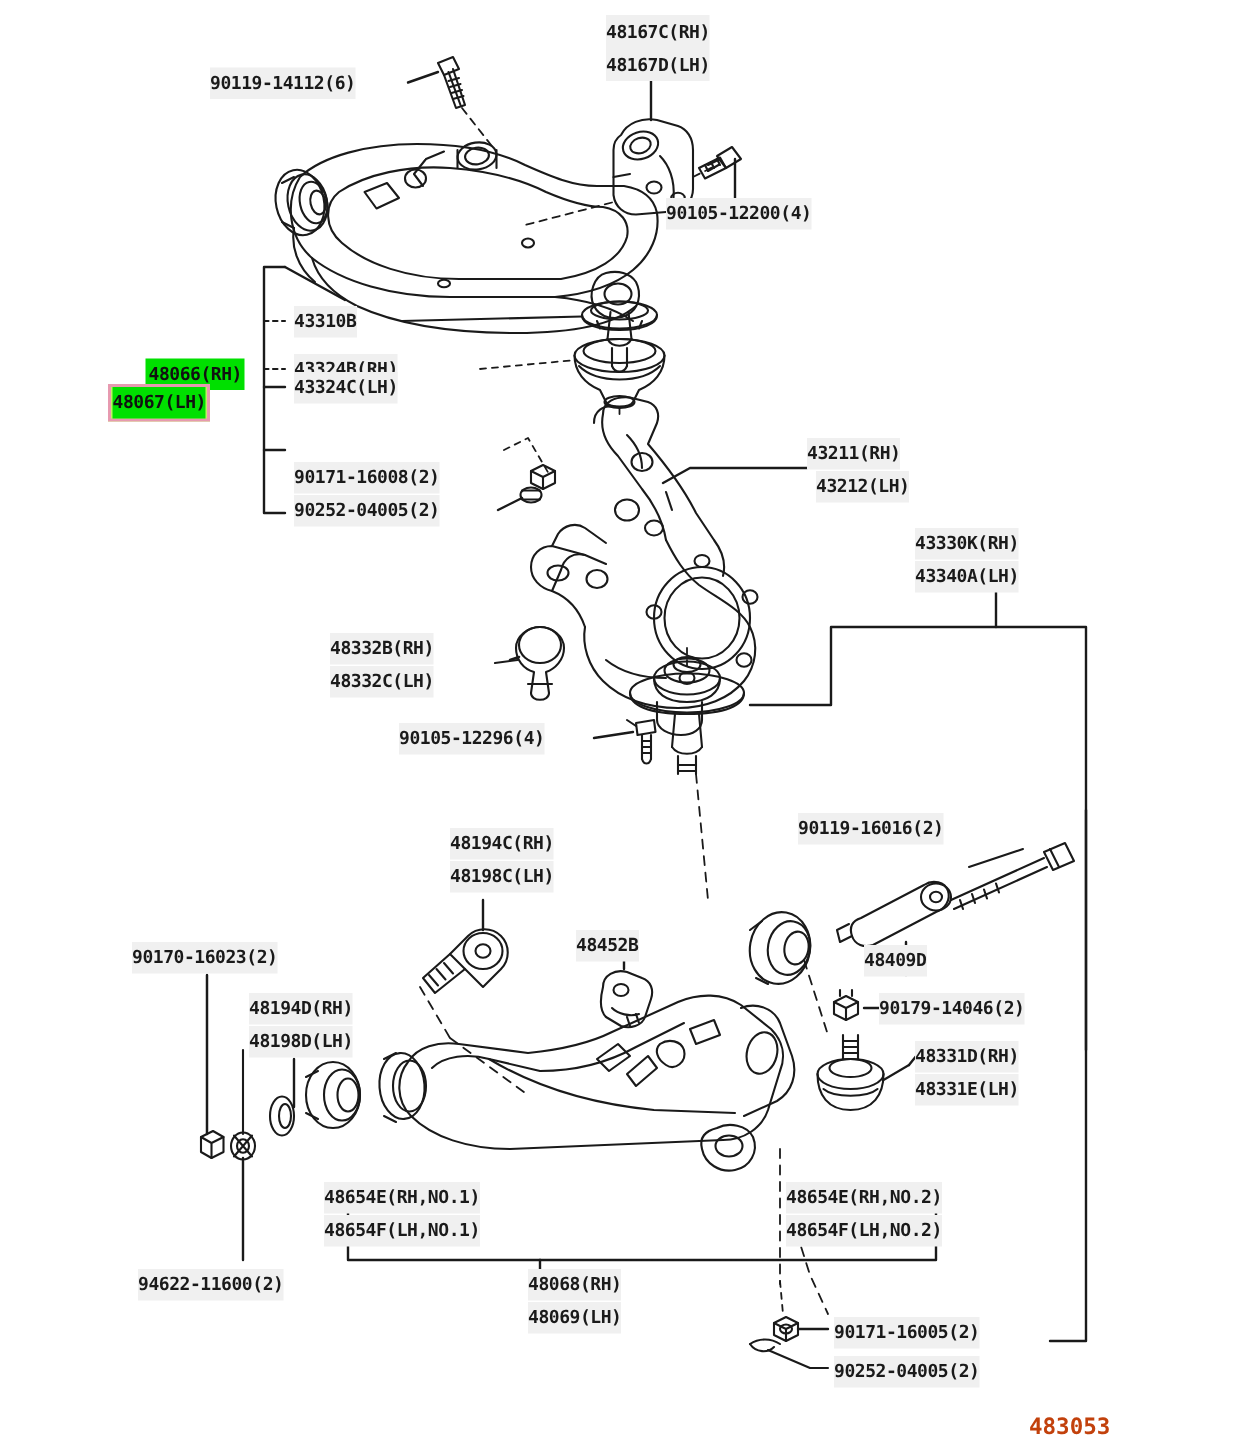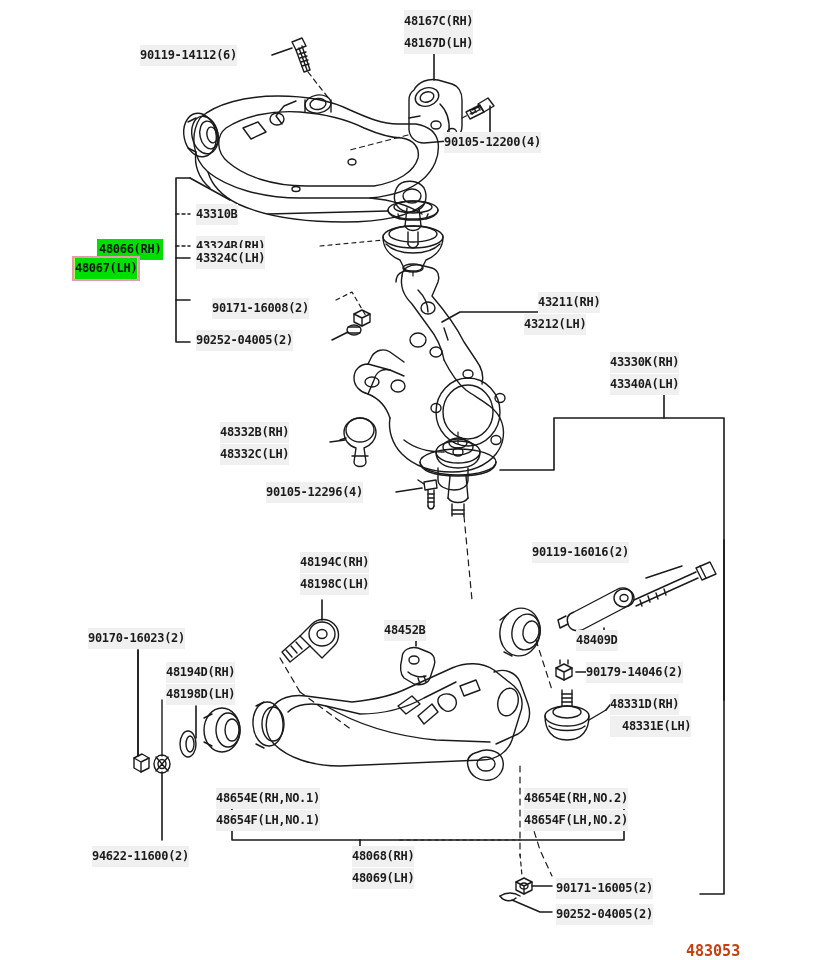--- a/index.html
+++ b/index.html
@@ -453,25 +453,25 @@
 
   <div class="lbl" style="left:196px; top:204px;">43310B</div>
   <div class="lbl" style="left:196px; top:236px;">43324B(RH)</div>
   <div class="lbl" style="left:196px; top:248px;">43324C(LH)</div>
 
   <div class="lbl hl-green" style="left:74px; top:239px; padding:0 2px;margin-left:23px;">48066(RH)</div>
   <div class="hl-box" style="position:absolute; left:72px; top:256px; padding:0 1px;">
       <span class="hl-inner lbl hl-green" style="position:static; display:block;">48067(LH)</span>
     </div>
 
-  <div class="lbl" style="left:196px; top:298px;margin-left:16px;">90171-16008(2)</div>
+  <div class="lbl" style="left:196px; top:308px;">90171-16008(2)</div>
   <div class="lbl" style="left:196px; top:330px;">90252-04005(2)</div>
 
   <div class="lbl" style="left:538px; top:292px;">43211(RH)</div>
-  <div class="lbl" style="left:524px; top:314px;text-align:right;">43212(LH)</div>
+  <div class="lbl" style="left:544px; top:314px;text-align:right;">43212(LH)</div>
 
   <div class="lbl" style="left:610px; top:352px;">43330K(RH)</div>
   <div class="lbl" style="left:610px; top:374px;">43340A(LH)</div>
 
   <div class="lbl" style="left:220px; top:422px;">48332B(RH)</div>
   <div class="lbl" style="left:220px; top:444px;">48332C(LH)</div>
 
   <div class="lbl" style="left:266px; top:482px;">90105-12296(4)</div>
 
   <div class="lbl" style="left:300px; top:552px;">48194C(RH)</div>
@@ -482,21 +482,21 @@
   <div class="lbl" style="left:166px; top:662px;">48194D(RH)</div>
   <div class="lbl" style="left:166px; top:684px;">48198D(LH)</div>
 
   <div class="lbl" style="left:384px; top:620px;">48452B</div>
 
   <div class="lbl" style="left:532px; top:542px;">90119-16016(2)</div>
   <div class="lbl" style="left:576px; top:630px;">48409D</div>
   <div class="lbl" style="left:586px; top:662px;">90179-14046(2)</div>
 
   <div class="lbl" style="left:610px; top:694px;">48331D(RH)</div>
-  <div class="lbl" style="left:610px; top:716px;padding-left:12px;">48331E(LH)</div>
+  <div class="lbl" style="left:610px; top:716px;">48331E(LH)</div>
 
   <div class="lbl" style="left:216px; top:788px;">48654E(RH,NO.1)</div>
   <div class="lbl" style="left:216px; top:810px;">48654F(LH,NO.1)</div>
 
   <div class="lbl" style="left:524px; top:788px;">48654E(RH,NO.2)</div>
   <div class="lbl" style="left:524px; top:810px;">48654F(LH,NO.2)</div>
 
   <div class="lbl" style="left:352px; top:846px;">48068(RH)</div>
   <div class="lbl" style="left:352px; top:868px;text-align:right;">48069(LH)</div>
 

